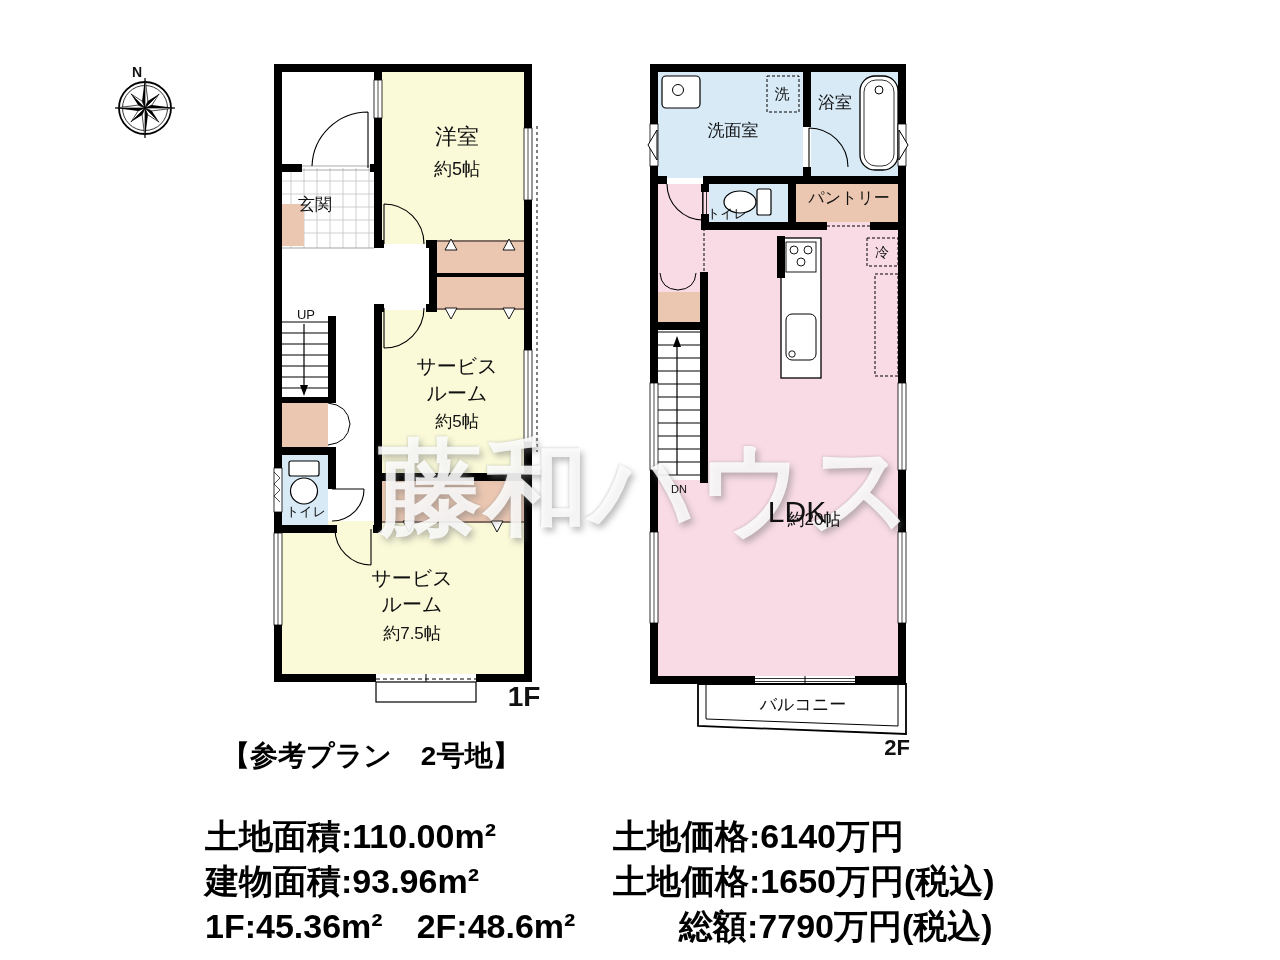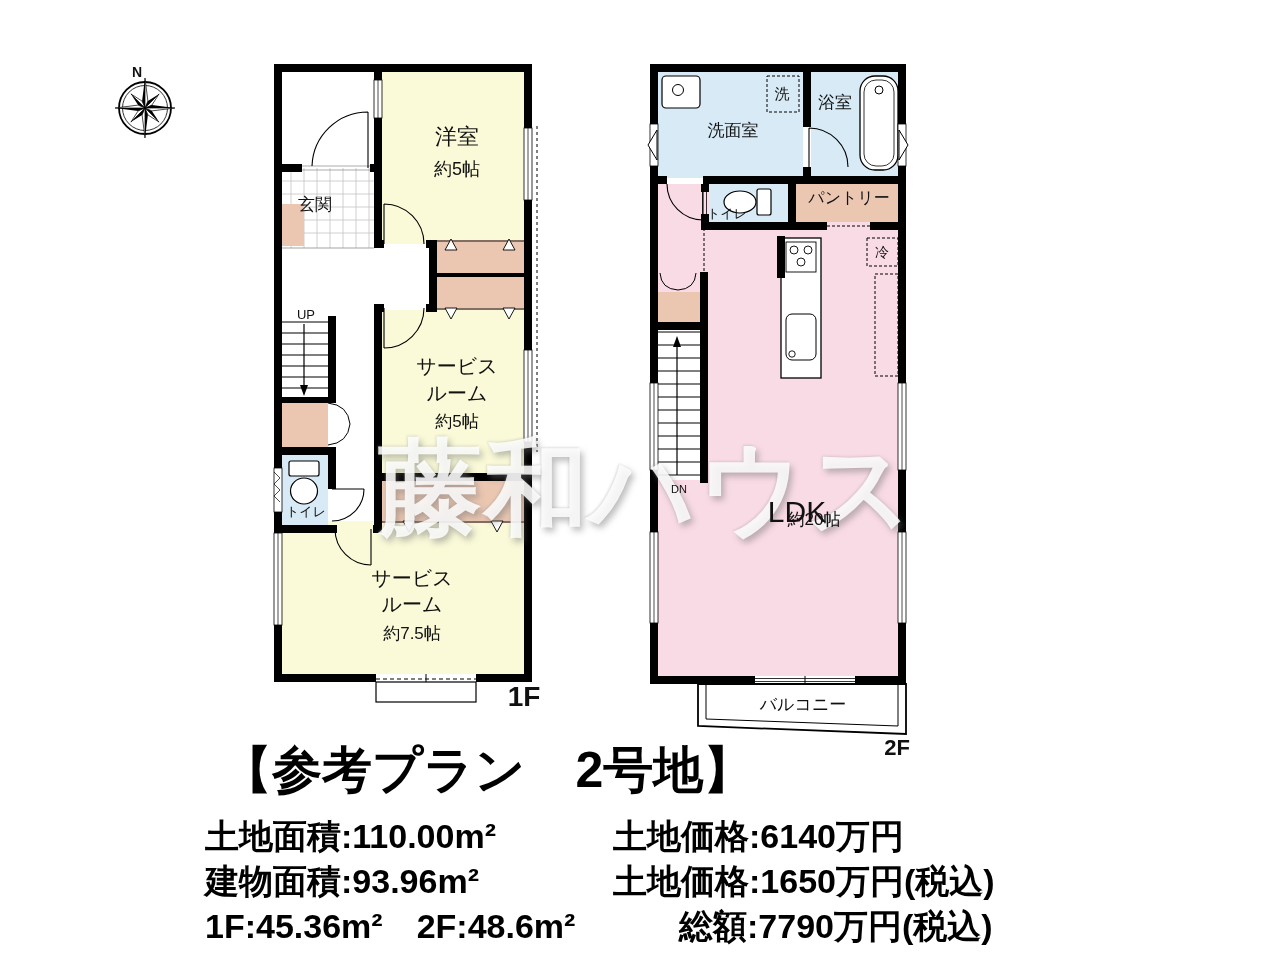--- a/index.html
+++ b/index.html
@@ -6,21 +6,21 @@
   .page{position:relative;width:1280px;height:960px;background:#ffffff;overflow:hidden;
         font-family:"Liberation Sans","DejaVu Sans",sans-serif;color:#000;}
   .plan{position:absolute;}
   .lbl{position:absolute;transform:translate(-50%,-50%);white-space:nowrap;color:#111;
        font-family:"Liberation Sans","DejaVu Sans",sans-serif;line-height:1;}
   .bold{font-weight:bold;}
   .watermark{position:absolute;left:378px;top:420px;font-size:104px;font-weight:bold;
        letter-spacing:2px;color:rgba(255,255,255,0.85);white-space:nowrap;
        text-shadow:3px 4px 6px rgba(110,110,110,0.45), -1px -1px 2px rgba(150,150,150,0.25);
        pointer-events:none;}
-  .title{position:absolute;left:222px;top:737px;font-size:50px;font-weight:bold;white-space:nowrap;}
+  .title{position:absolute;left:222px;top:737px;font-size:28px;font-weight:bold;white-space:nowrap;font-family:Liberation Mono, monospace;}
   .dline{position:absolute;font-size:34px;font-weight:bold;white-space:nowrap;}
 </style>
 </head>
 <body>
 
 <div class="page">
 
   <svg class="plan" style="left:105px;top:68px" width="80" height="80" viewBox="0 0 80 80">
     <circle cx="40" cy="40" r="26" fill="none" stroke="#000" stroke-width="1.8"></circle>
     <circle cx="40" cy="40" r="22.5" fill="none" stroke="#000" stroke-width="0.8"></circle>

